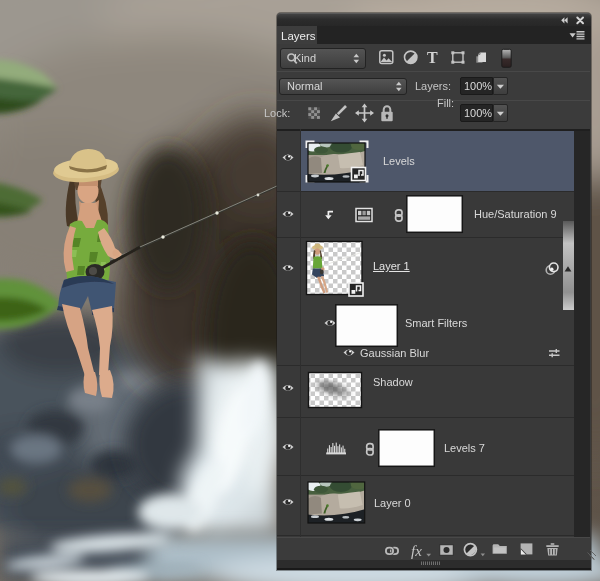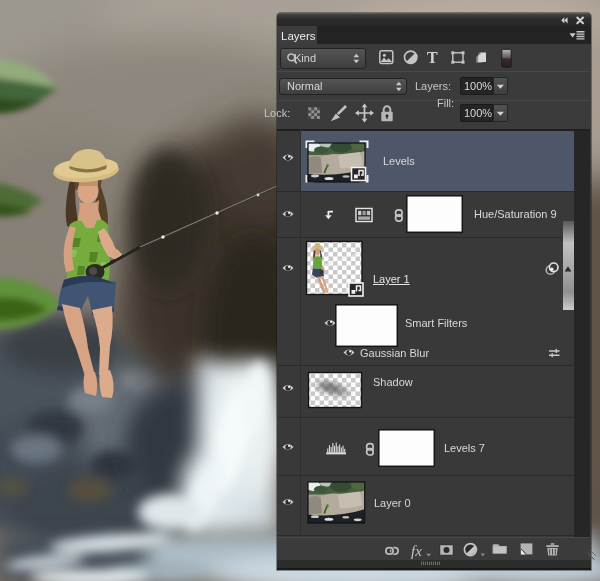--- a/index.html
+++ b/index.html
@@ -206,21 +206,21 @@
 <div class="abs" style="left:277px;top:237px;width:297px;height:1px;background:#2b2b2b"></div>
 <div class="abs" style="left:277px;top:365px;width:297px;height:1px;background:#2b2b2b"></div>
 <div class="abs" style="left:277px;top:417px;width:297px;height:1px;background:#2b2b2b"></div>
 <div class="abs" style="left:277px;top:475px;width:297px;height:1px;background:#2b2b2b"></div>
 <div class="abs" style="left:277px;top:535px;width:297px;height:1px;background:#2b2b2b"></div>
 
 <div class="abs" style="left:300px;top:129px;width:1px;height:408px;background:#2e2e2e"></div>
 
 <span class="t" style="left:383px;top:155px">Levels</span>
 <span class="t" style="left:474px;top:208px">Hue/Saturation 9</span>
-<span class="t" style="left:373px;top:273px;text-decoration:underline;color:#e4e4e4">Layer 1</span>
+<span class="t" style="left:373px;top:260px;text-decoration:underline;color:#e4e4e4">Layer 1</span>
 <span class="t" style="left:405px;top:317px">Smart Filters</span>
 <span class="t" style="left:360px;top:347px">Gaussian Blur</span>
 <span class="t" style="left:373px;top:376px">Shadow</span>
 <span class="t" style="left:444px;top:442px">Levels 7</span>
 <span class="t" style="left:374px;top:497px">Layer 0</span>
 
 <div class="abs" style="left:277px;top:537px;width:313px;height:23px;background:#3b3b3b;border-top:1px solid #484848"></div>
 <div class="abs" style="left:277px;top:560px;width:314px;height:10px;background:#2c2c2c;border-bottom:2px solid #191919"></div>
 
 <svg class="abs" style="left:0;top:0" width="600" height="581" viewBox="0 0 600 581" id="icons">

